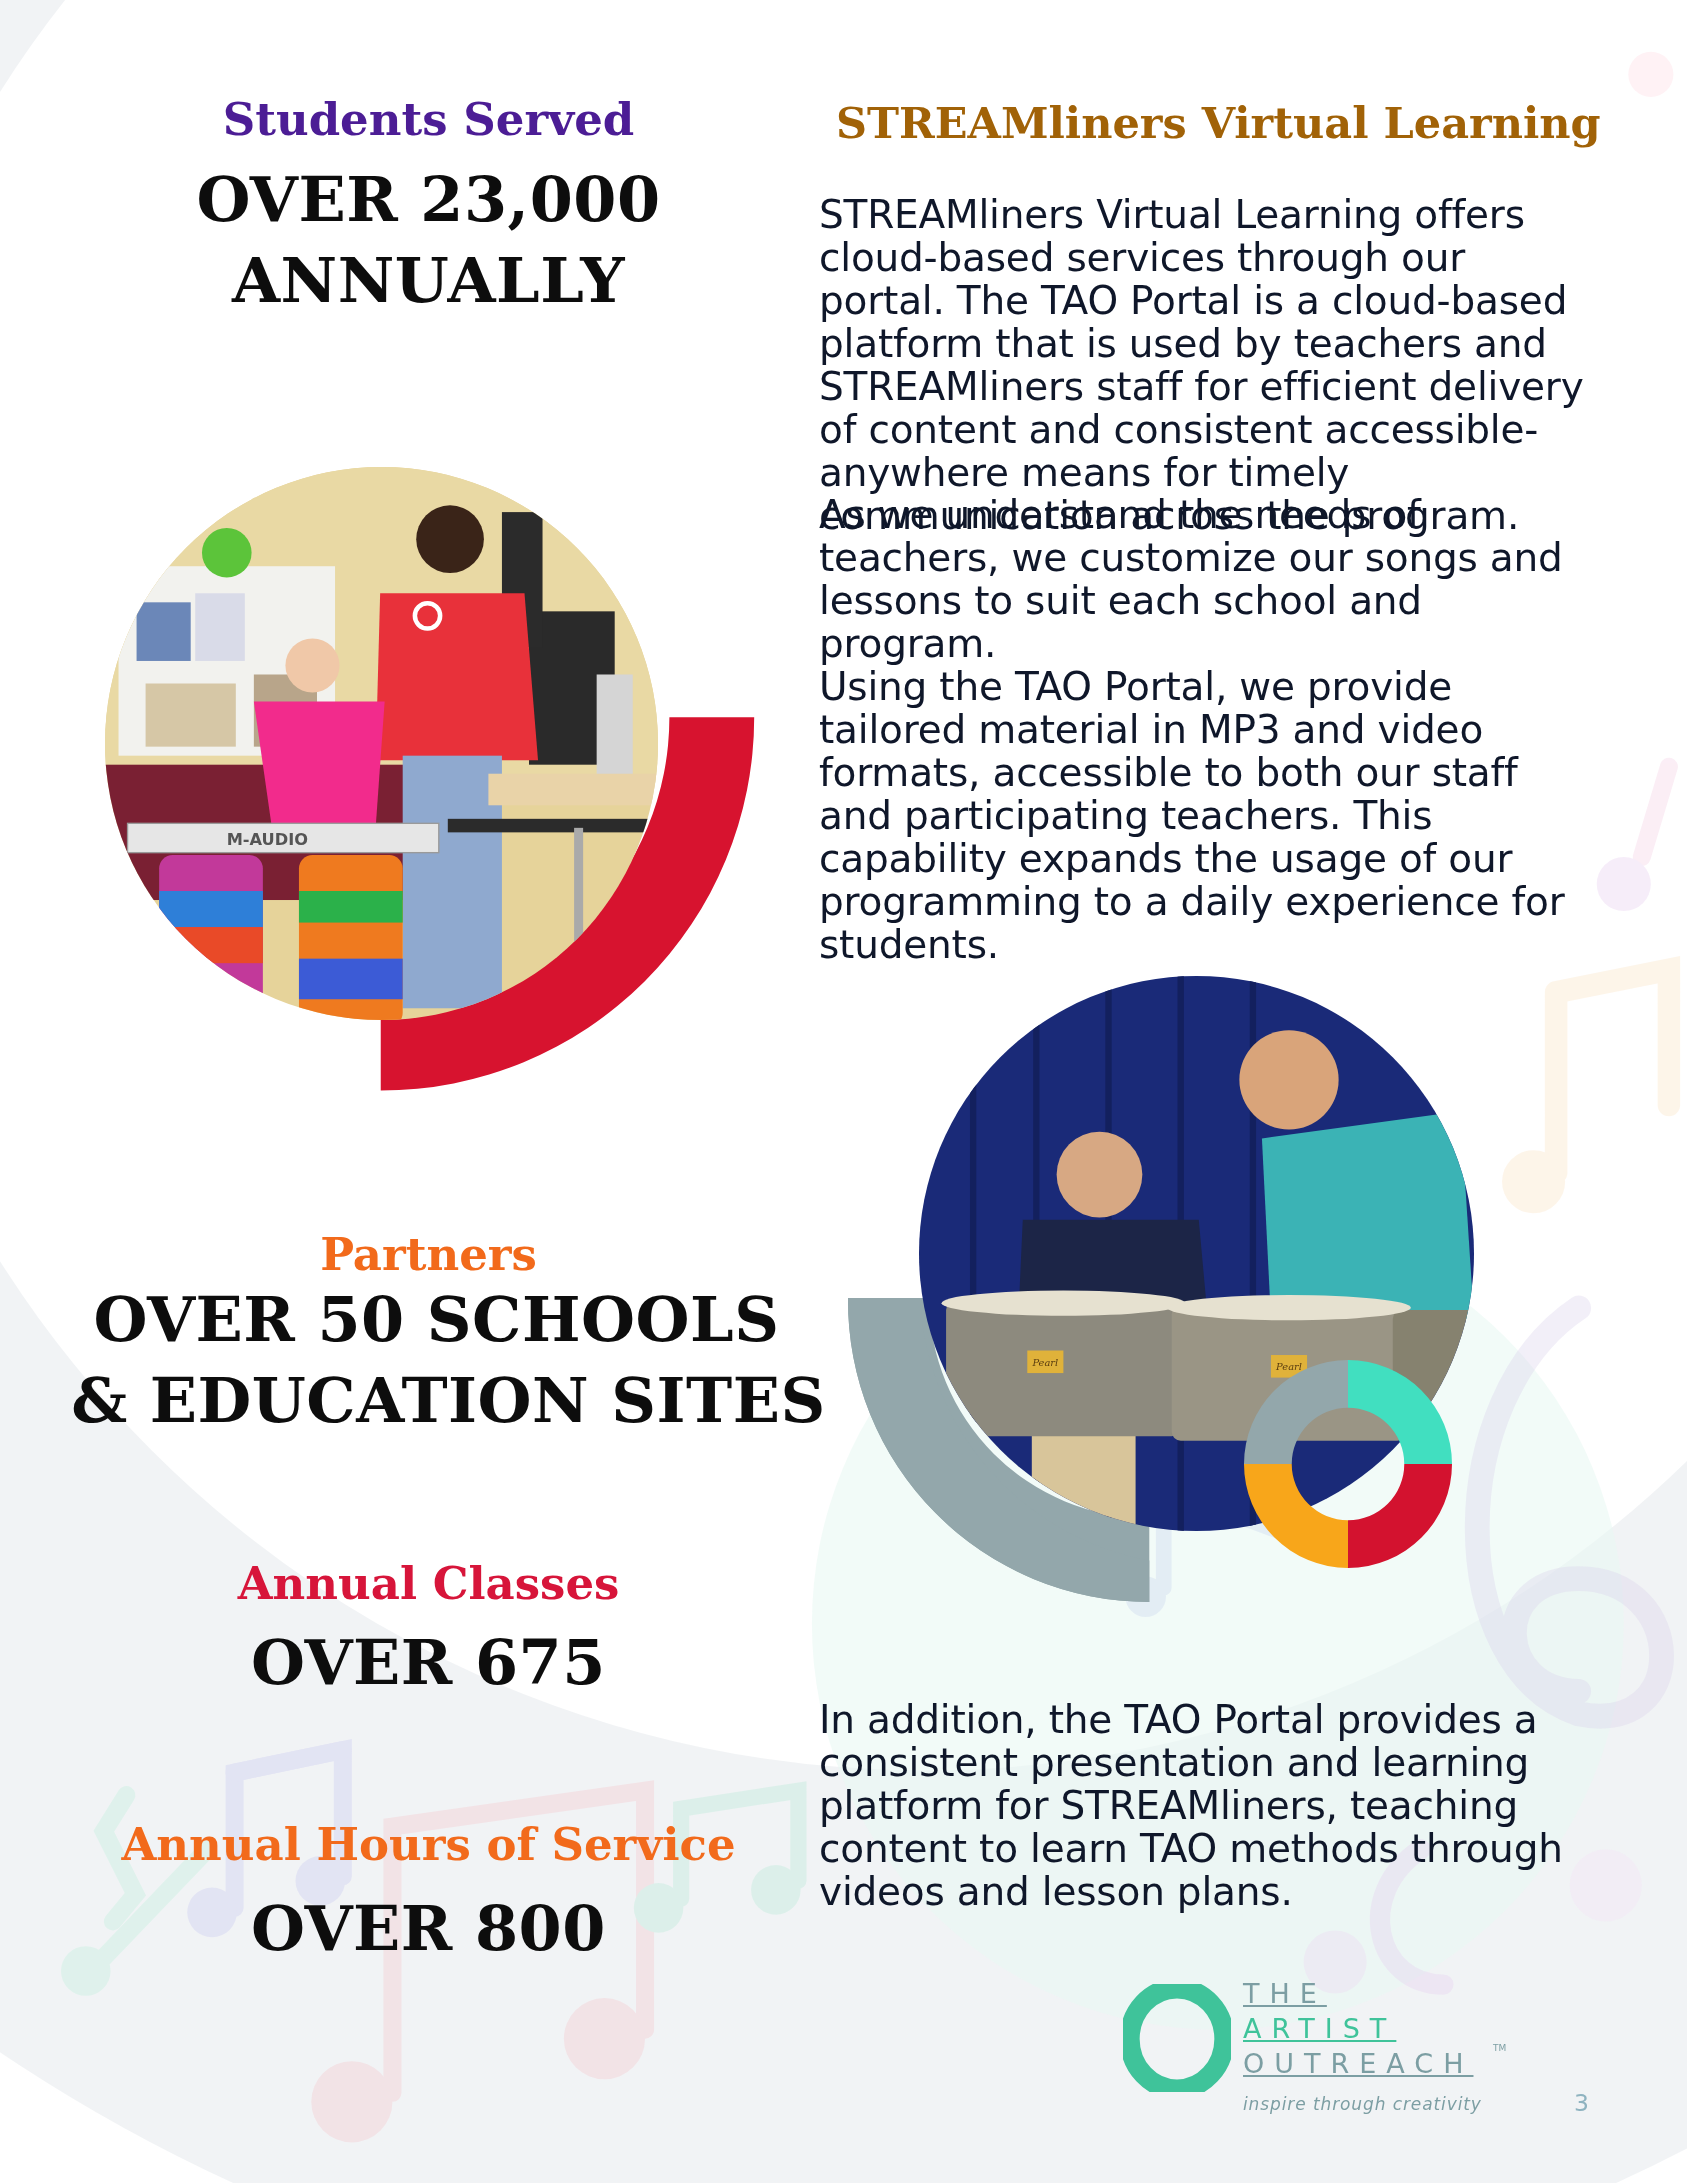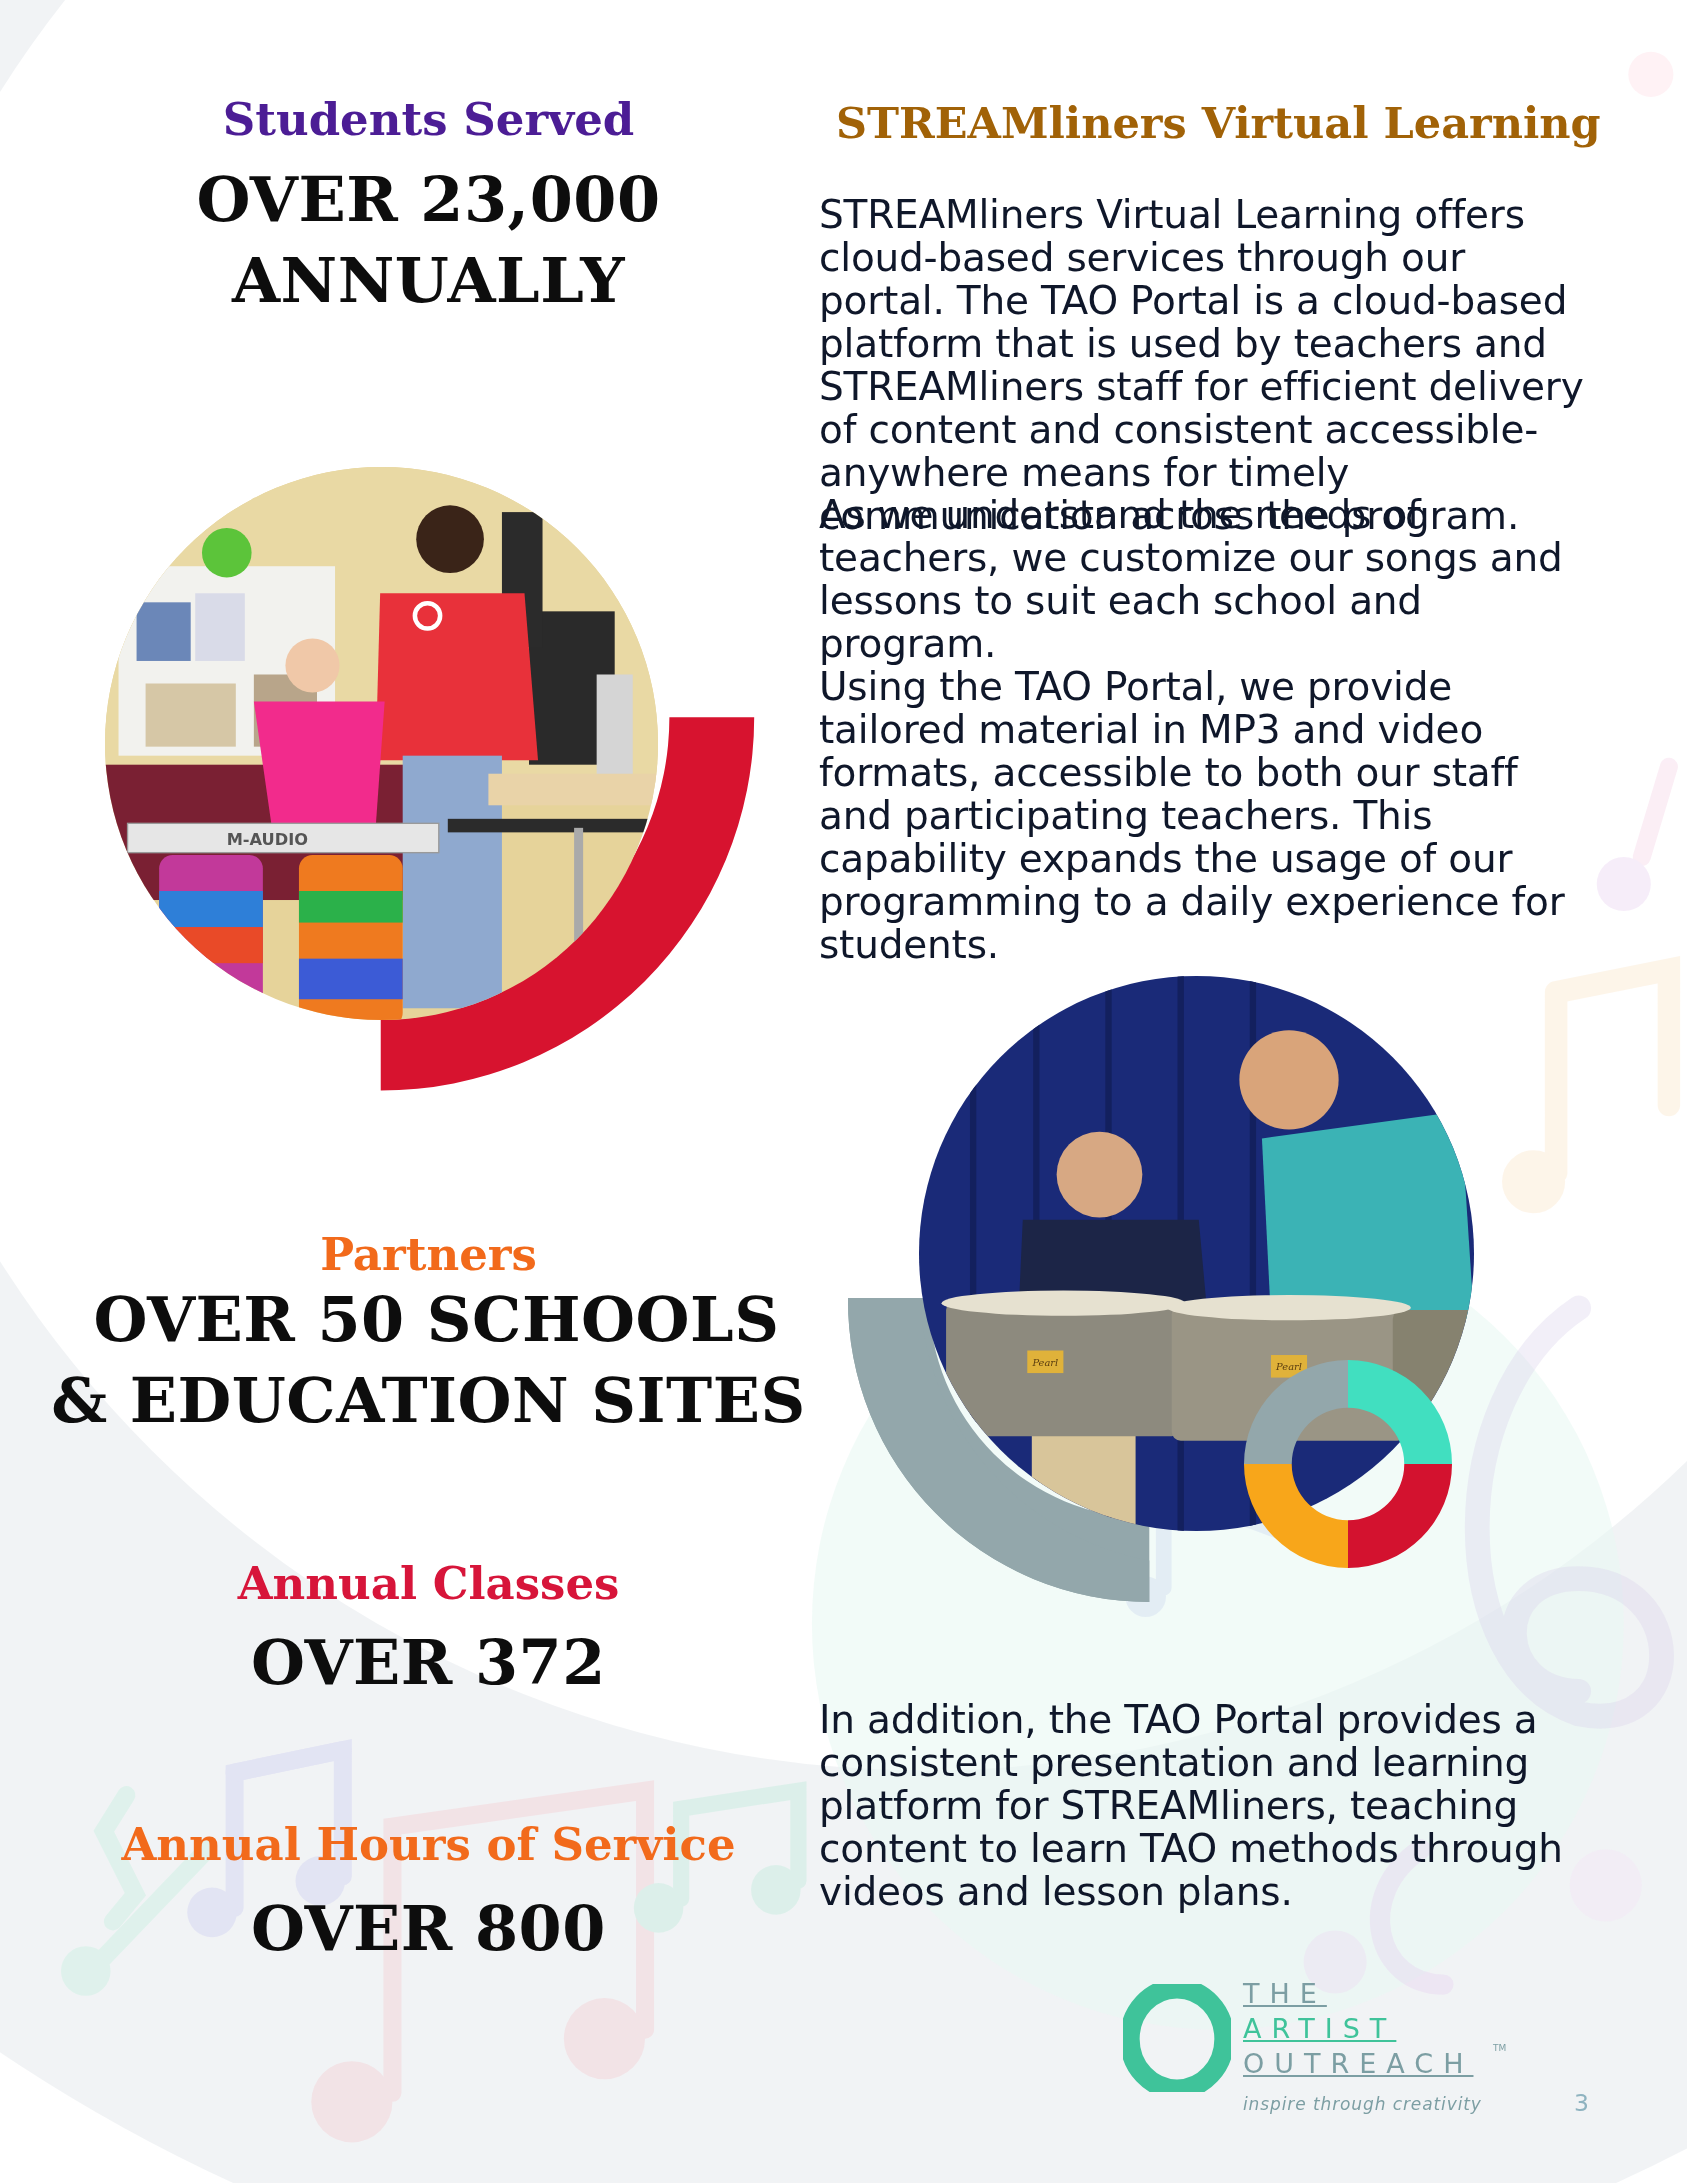--- a/index.html
+++ b/index.html
@@ -80,29 +80,29 @@
 <div class="stat" style="top:250px;">
   <div class="stat-value">ANNUALLY</div>
 </div>
 
 <div class="stat" style="top:1232px;">
   <div class="stat-label" style="color:#f26a1b;">Partners</div>
 </div>
 <div class="stat" style="top:1289px;padding-left:8px;">
   <div class="stat-value">OVER 50 SCHOOLS</div>
 </div>
-<div class="stat" style="top:1370px;">
+<div class="stat" style="top:1370px;margin-left:20px;">
   <div class="stat-value">&amp; EDUCATION SITES</div>
 </div>
 
 <div class="stat" style="top:1561px;">
   <div class="stat-label" style="color:#d7153a;">Annual Classes</div>
 </div>
 <div class="stat" style="top:1632px;">
-  <div class="stat-value">OVER 372</div>
+  <div class="stat-value">OVER 675</div>
 </div>
 
 <div class="stat" style="top:1822px;">
   <div class="stat-label" style="color:#f26a1b;">Annual Hours of Service</div>
 </div>
 <div class="stat" style="top:1898px;">
   <div class="stat-value">OVER 800</div>
 </div>
 
 <div class="heading-right">STREAMliners Virtual Learning</div>

